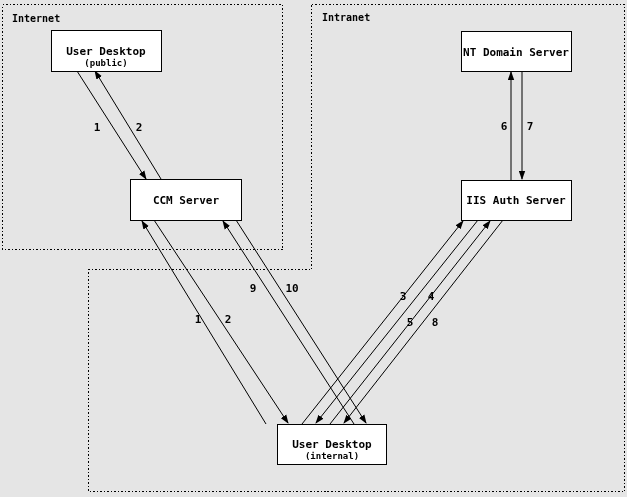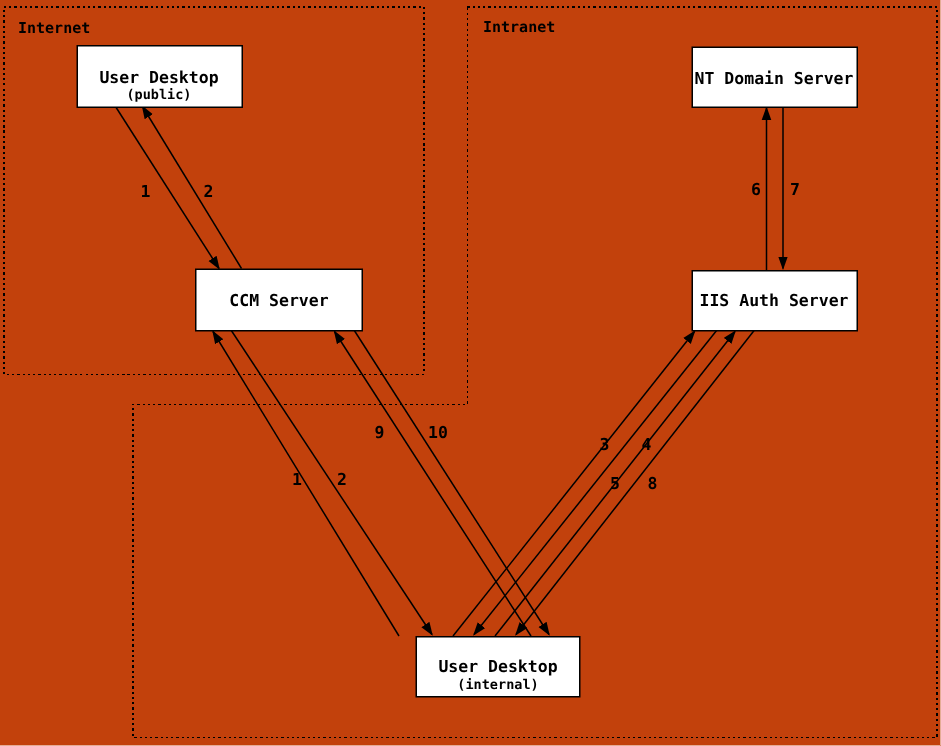--- a/index.html
+++ b/index.html
@@ -1,16 +1,16 @@
 <!DOCTYPE html>
 <html><head>
 <meta charset="utf-8">
 <style>
   html,body{margin:0;padding:0;background:#ffffff;}
-  .stage{width:627px;height:497px;position:relative;background:#c2410c;}
+  .stage{width:627px;height:497px;position:relative;background:#e5e5e5;}
   svg{display:block;}
   .zone-label{font:bold 10px "DejaVu Sans Mono",monospace;fill:#000;}
   .node-title{font:bold 11px "DejaVu Sans Mono",monospace;fill:#000;}
   .node-subtitle{font:bold 9px "DejaVu Sans Mono",monospace;fill:#000;}
   .edge-num{font:bold 11px "DejaVu Sans Mono",monospace;fill:#000;}
   .node-box{fill:#ffffff;stroke:#000000;stroke-width:1;}
   .zone-box{fill:none;stroke:#000000;stroke-width:1;stroke-dasharray:1.5 2;shape-rendering:crispEdges;}
   .edge{stroke:#000000;stroke-width:1;fill:none;}
 </style>
 </head>

